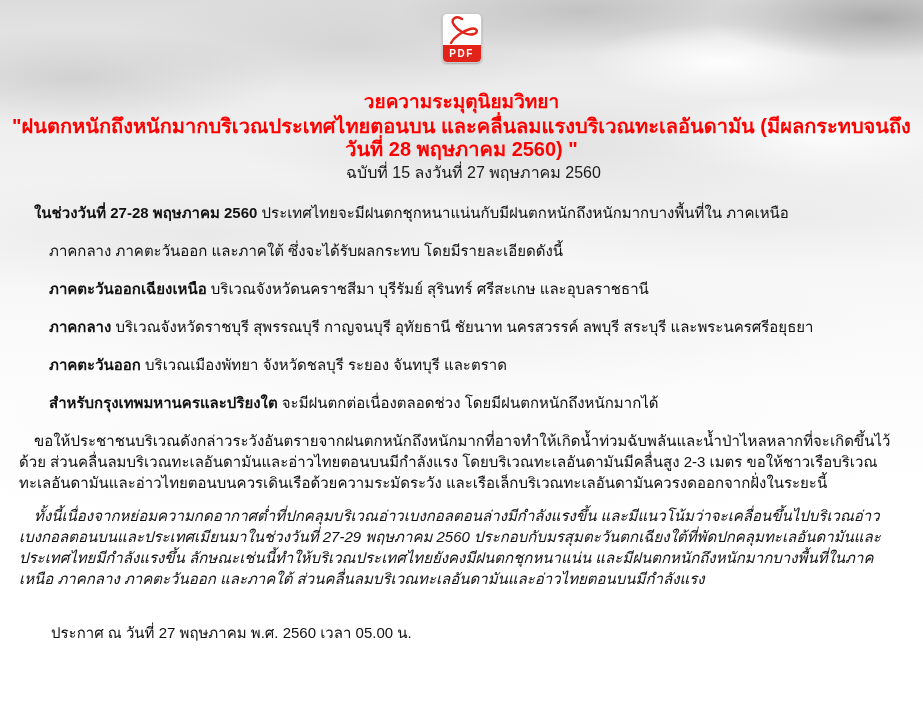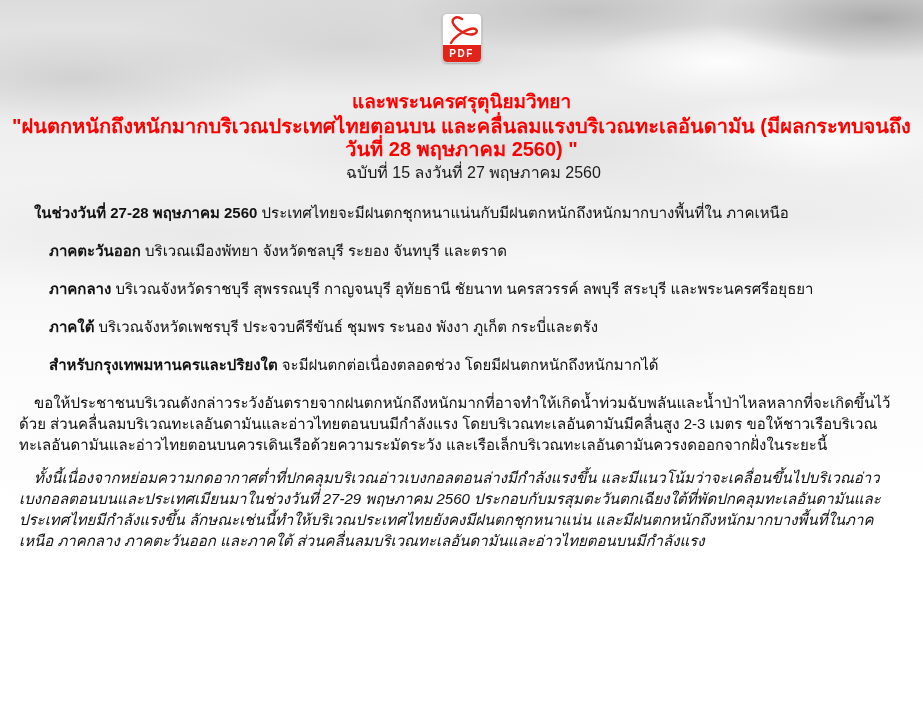--- a/index.html
+++ b/index.html
@@ -65,41 +65,43 @@
 
   <div class="pdf-wrap">
     <span class="pdf-icon">
       <svg class="pdf-swirl" viewBox="0 0 34 28" xmlns="http://www.w3.org/2000/svg">
         <path d="M16 3 C 10 -1, 4 3, 8 9 C 12 15, 21 20, 28 18 C 33 16.5, 31 11, 24 13 C 16 15.5, 8 21, 5 27" fill="none" stroke="#e2231a" stroke-width="2.4" stroke-linecap="round"></path>
       </svg>
       <span class="pdf-band">PDF</span>
     </span>
   </div>
 
-  <div class="title">และพระนครศรุตุนิยมวิทยา</div>
+  <div class="title">วยความระมุตุนิยมวิทยา</div>
 
   <div class="subtitle">"ฝนตกหนักถึงหนักมากบริเวณประเทศไทยตอนบน และคลื่นลมแรงบริเวณทะเลอันดามัน (มีผลกระทบจนถึงวันที่ 28 พฤษภาคม 2560) "</div>
 
   <div class="issue">ฉบับที่ 15 ลงวันที่ 27 พฤษภาคม 2560</div>
 
   <div class="body">
 
     <div class="para first"><b>ในช่วงวันที่ 27-28 พฤษภาคม 2560</b><span> ประเทศไทยจะมีฝนตกชุกหนาแน่นกับมีฝนตกหนักถึงหนักมากบางพื้นที่ใน ภาคเหนือ</span></div>
 
+    <div class="para indent">ภาคกลาง ภาคตะวันออก และภาคใต้ ซึ่งจะได้รับผลกระทบ โดยมีรายละเอียดดังนี้</div>
 
 
+    <div class="para indent"><b>ภาคตะวันออกเฉียงเหนือ</b><span> บริเวณจังหวัดนคราชสีมา บุรีรัมย์ สุรินทร์ ศรีสะเกษ และอุบลราชธานี</span></div>
+
+    <div class="para indent"><b>ภาคกลาง</b><span> บริเวณจังหวัดราชบุรี สุพรรณบุรี กาญจนบุรี อุทัยธานี ชัยนาท นครสวรรค์ ลพบุรี สระบุรี และพระนครศรีอยุธยา</span></div>
 
     <div class="para indent"><b>ภาคตะวันออก</b><span> บริเวณเมืองพัทยา จังหวัดชลบุรี ระยอง จันทบุรี และตราด</span></div>
 
-    <div class="para indent"><b>ภาคกลาง</b><span> บริเวณจังหวัดราชบุรี สุพรรณบุรี กาญจนบุรี อุทัยธานี ชัยนาท นครสวรรค์ ลพบุรี สระบุรี และพระนครศรีอยุธยา</span></div>
-
-    <div class="para indent"><b>ภาคใต้</b><span> บริเวณจังหวัดเพชรบุรี ประจวบคีรีขันธ์ ชุมพร ระนอง พังงา ภูเก็ต กระบี่และตรัง</span></div>
 
     <div class="para indent"><b>สำหรับกรุงเทพมหานครและปริยงใต</b><span> จะมีฝนตกต่อเนื่องตลอดช่วง โดยมีฝนตกหนักถึงหนักมากได้</span></div>
 
     <div class="para block">ขอให้ประชาชนบริเวณดังกล่าวระวังอันตรายจากฝนตกหนักถึงหนักมากที่อาจทำให้เกิดน้ำท่วมฉับพลันและน้ำป่าไหลหลากที่จะเกิดขึ้นไว้ด้วย ส่วนคลื่นลมบริเวณทะเลอันดามันและอ่าวไทยตอนบนมีกำลังแรง โดยบริเวณทะเลอันดามันมีคลื่นสูง 2-3 เมตร ขอให้ชาวเรือบริเวณทะเลอันดามันและอ่าวไทยตอนบนควรเดินเรือด้วยความระมัดระวัง และเรือเล็กบริเวณทะเลอันดามันควรงดออกจากฝั่งในระยะนี้</div>
 
     <div class="para block cause">ทั้งนี้เนื่องจากหย่อมความกดอากาศต่ำที่ปกคลุมบริเวณอ่าวเบงกอลตอนล่างมีกำลังแรงขึ้น และมีแนวโน้มว่าจะเคลื่อนขึ้นไปบริเวณอ่าวเบงกอลตอนบนและประเทศเมียนมาในช่วงวันที่ 27-29 พฤษภาคม 2560 ประกอบกับมรสุมตะวันตกเฉียงใต้ที่พัดปกคลุมทะเลอันดามันและประเทศไทยมีกำลังแรงขึ้น ลักษณะเช่นนี้ทำให้บริเวณประเทศไทยยังคงมีฝนตกชุกหนาแน่น และมีฝนตกหนักถึงหนักมากบางพื้นที่ในภาคเหนือ ภาคกลาง ภาคตะวันออก และภาคใต้ ส่วนคลื่นลมบริเวณทะเลอันดามันและอ่าวไทยตอนบนมีกำลังแรง</div>
 
+    <div class="para footer-line">ประกาศ ณ วันที่ 27 พฤษภาคม พ.ศ. 2560 เวลา 05.00 น.</div>
 
   </div>
 
 </div>
 
 </body></html>

